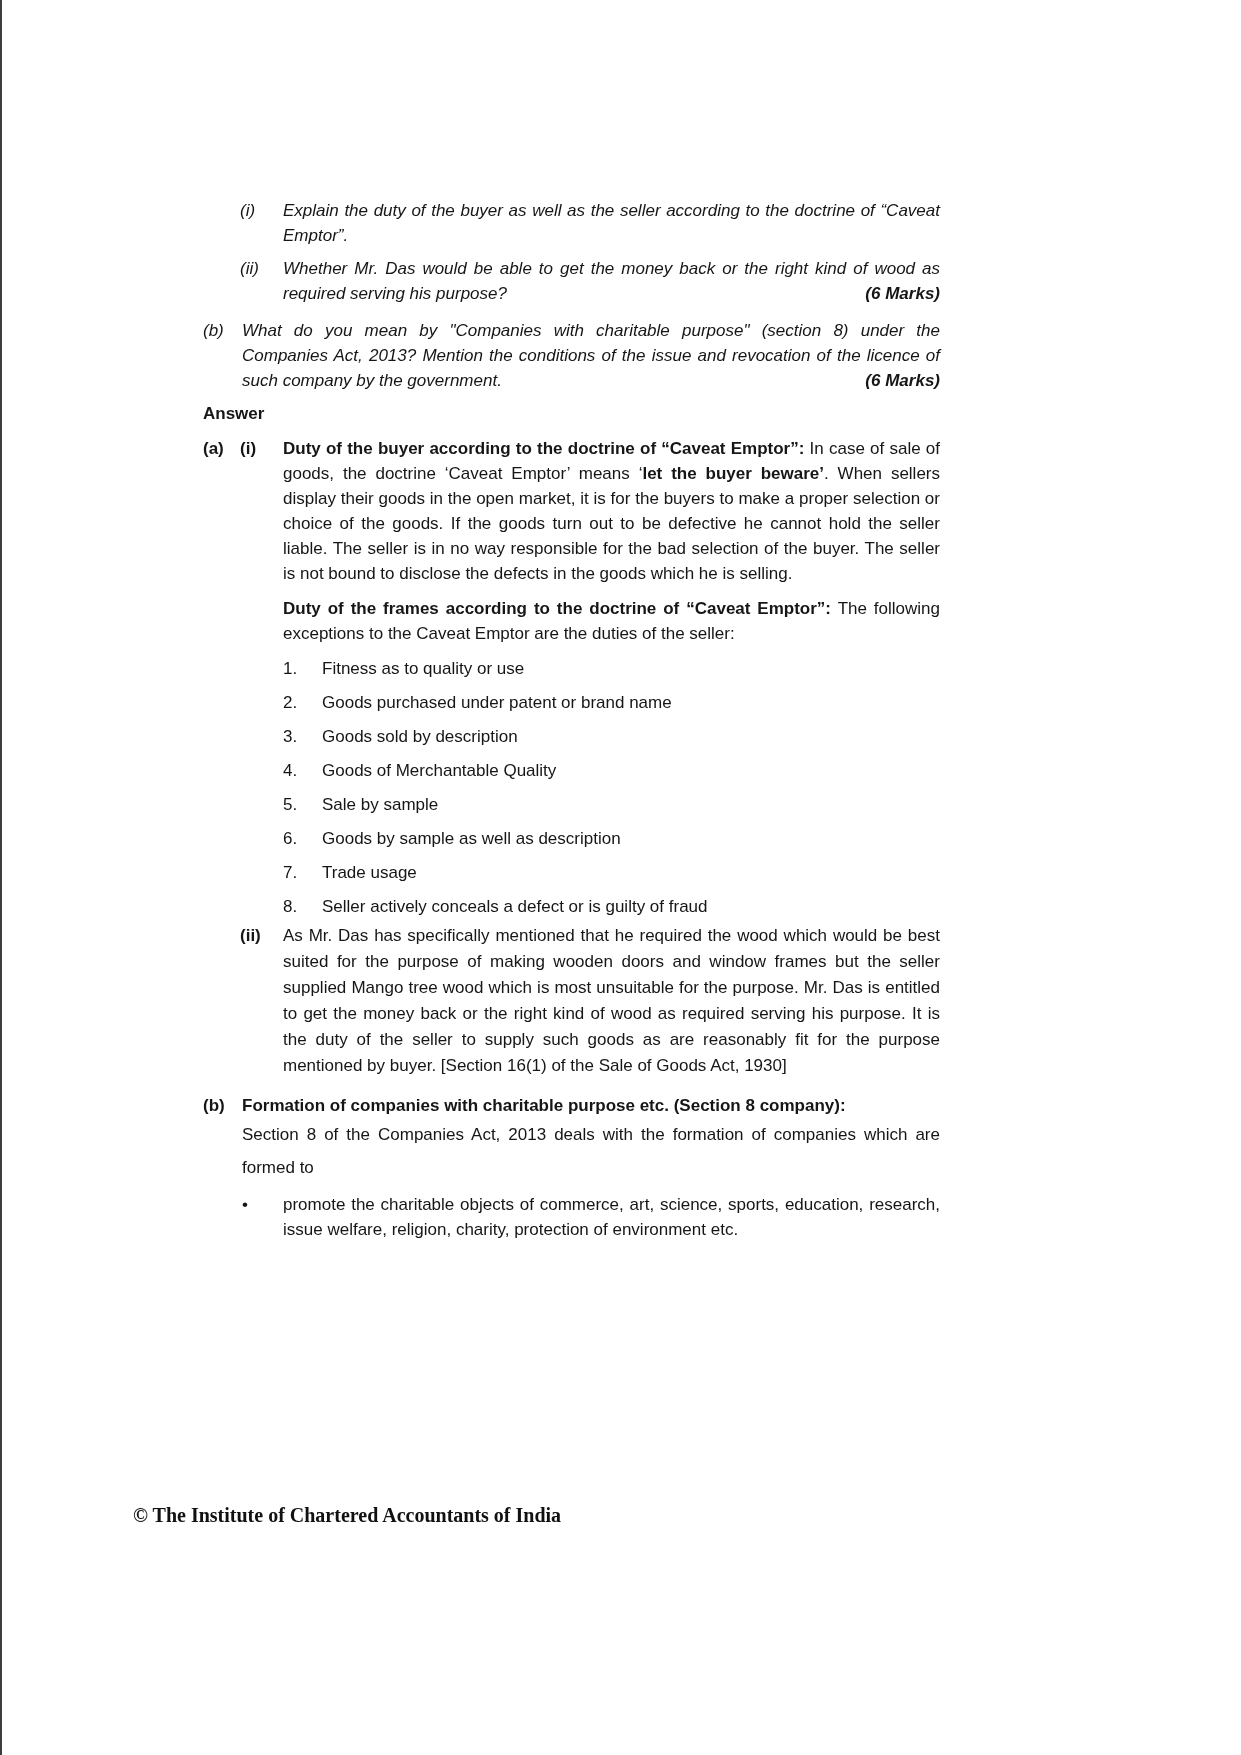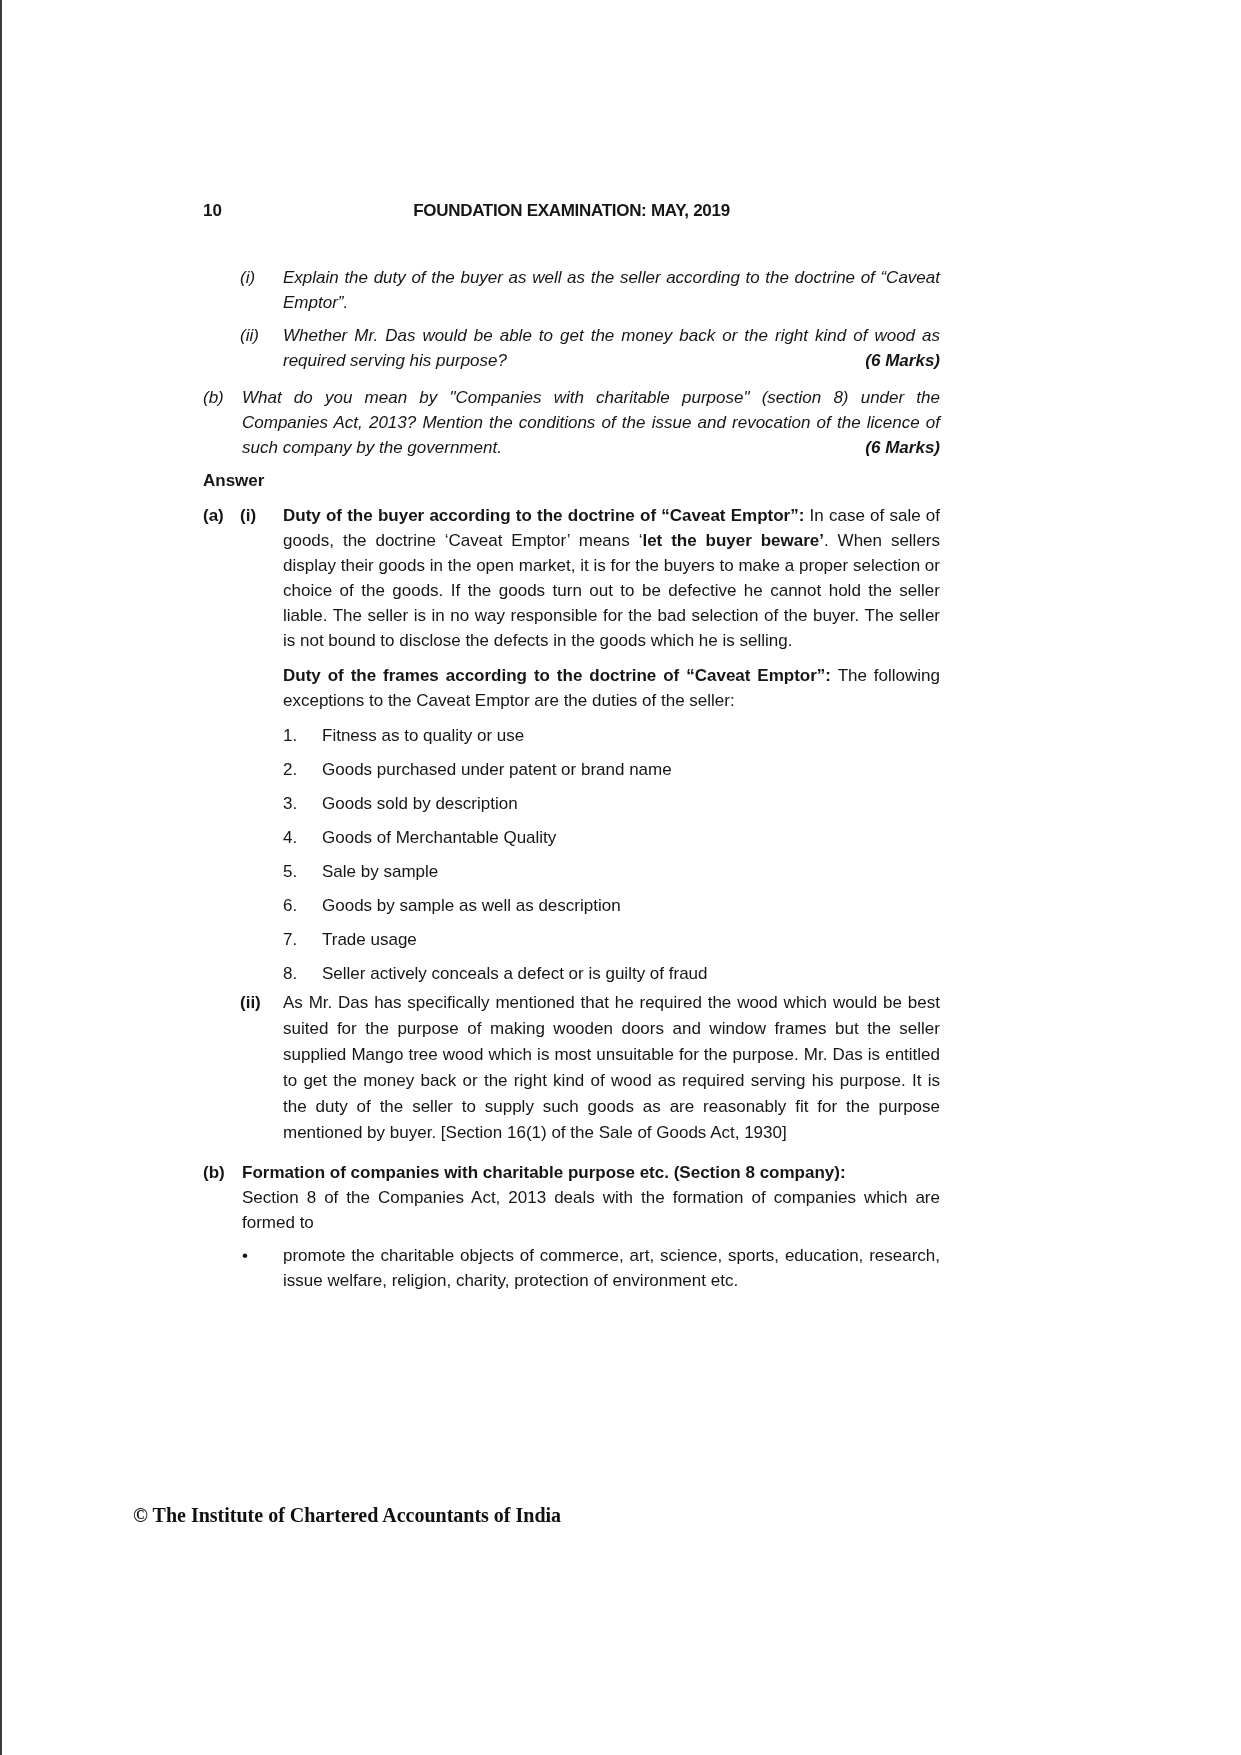--- a/index.html
+++ b/index.html
@@ -60,21 +60,21 @@
   .pl39 { padding-left: 39px; }
 
   .lh26 { line-height: 26px; }
 
   .list { padding-left: 80px; margin-bottom: 4px; }
   .list-item { position: relative; padding-left: 39px; line-height: 25px; margin-bottom: 9px; }
   .list-item:last-child { margin-bottom: 0; }
   .list-num { position: absolute; left: 0; top: 0; }
 
   .b-heading { font-weight: bold; line-height: 25px; }
-  .b-para { line-height: 25px; margin-bottom: 8px; }
+  .b-para { line-height: 33px; margin-bottom: 8px; }
   .bullet-row { position: relative; padding-left: 41px; line-height: 25px; }
   .bullet-mark { position: absolute; left: 0; top: 0; }
 
   .footer {
     position: absolute;
     left: 133px;
     top: 1504px;
     font-family: "Liberation Serif", serif;
     font-weight: bold;
     font-size: 20px;
@@ -82,24 +82,20 @@
   }
 </style>
 </head>
 <body>
 
 <div class="page">
   <div class="scan-edge"></div>
 
   <div class="content">
 
-    <div class="header-row">
-      <span class="page-num">10</span>
-      <div class="header-title">FOUNDATION EXAMINATION: MAY, 2019</div>
-    </div>
 
     <div class="q q-indent mb8">
       <span class="q-label">(i)</span>
       <span>Explain the duty of the buyer as well as the seller according to the doctrine of “Caveat Emptor”.</span>
     </div>
 
     <div class="q q-indent mb12">
       <span class="q-label">(ii)</span>
       <span>Whether Mr. Das would be able to get the money back or the right kind of wood as required serving his purpose?</span>
       <span class="marks">(6 Marks)</span>

